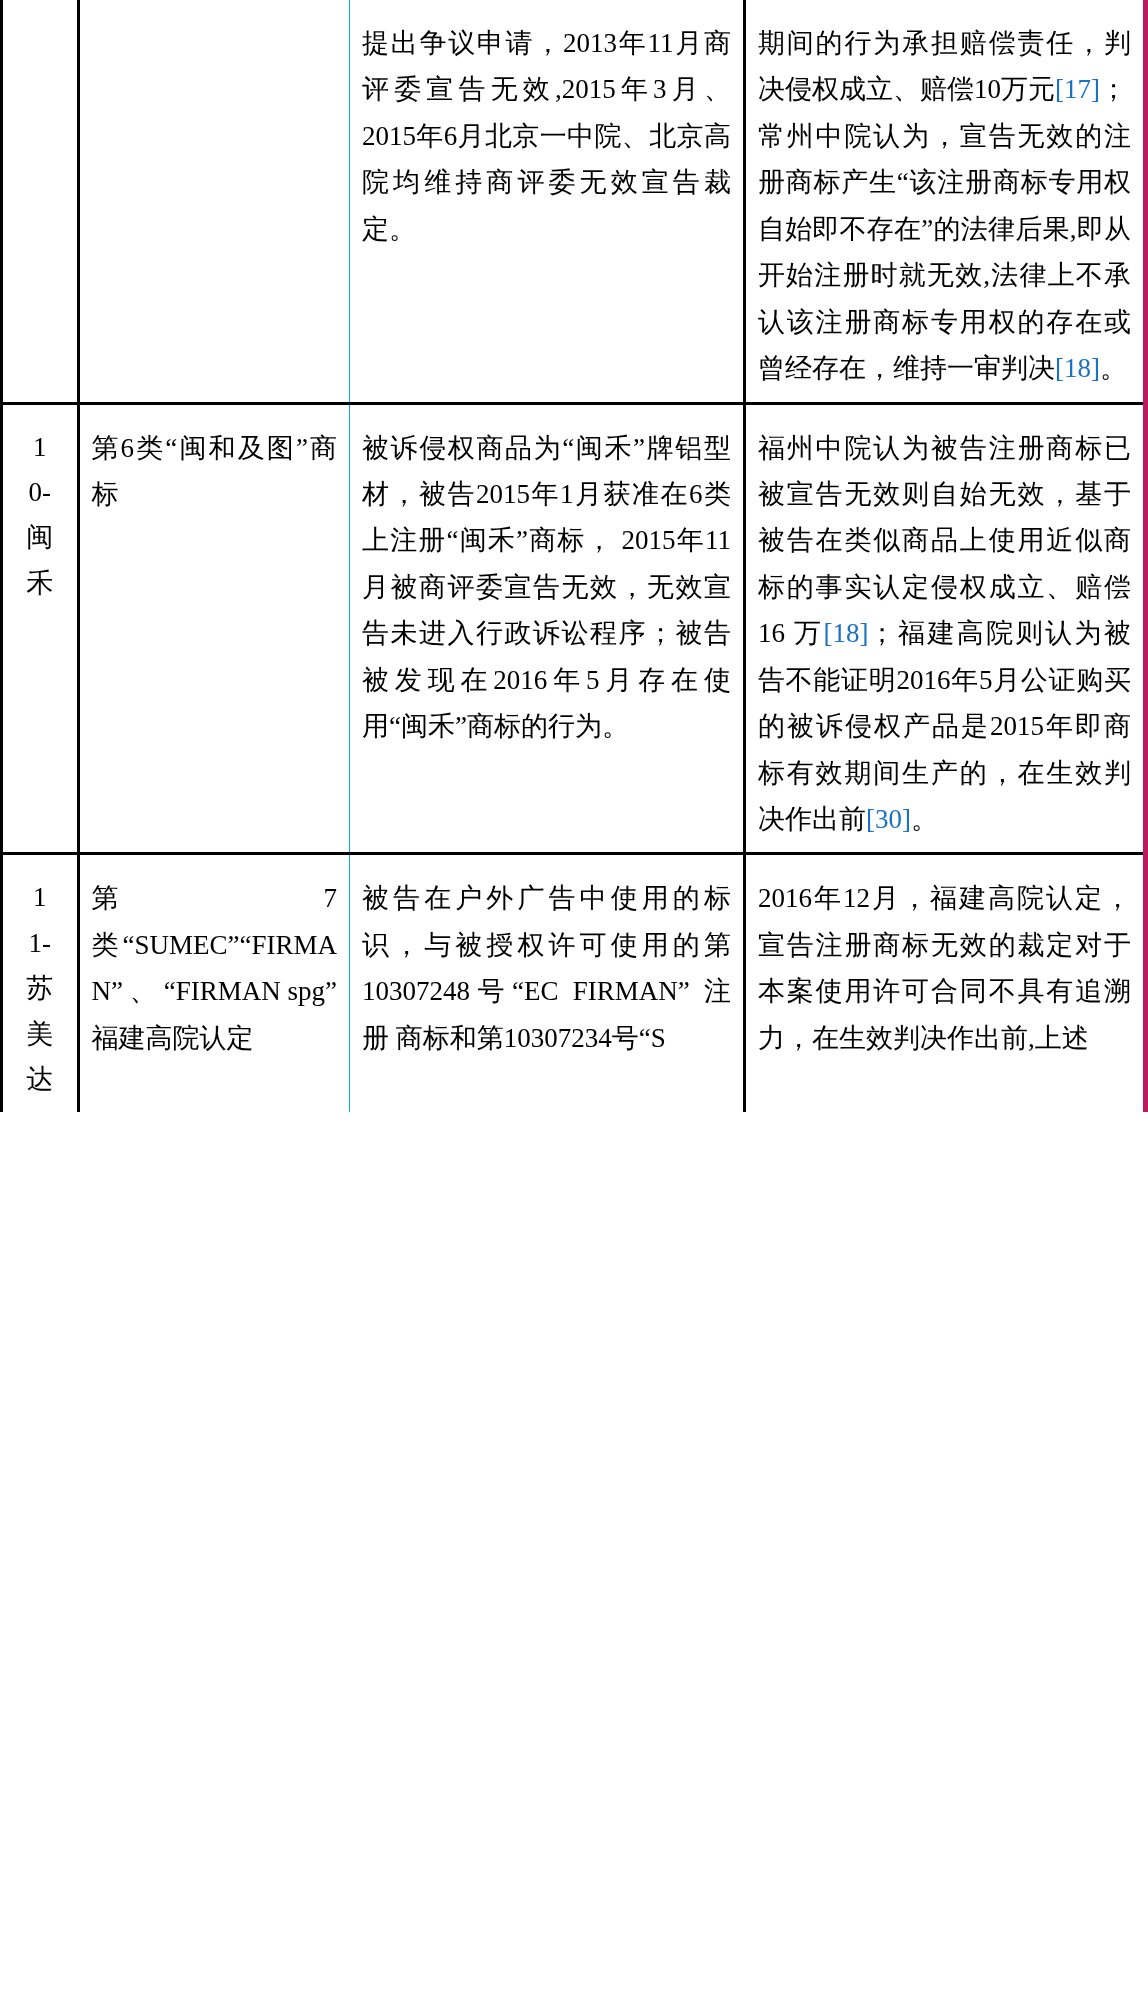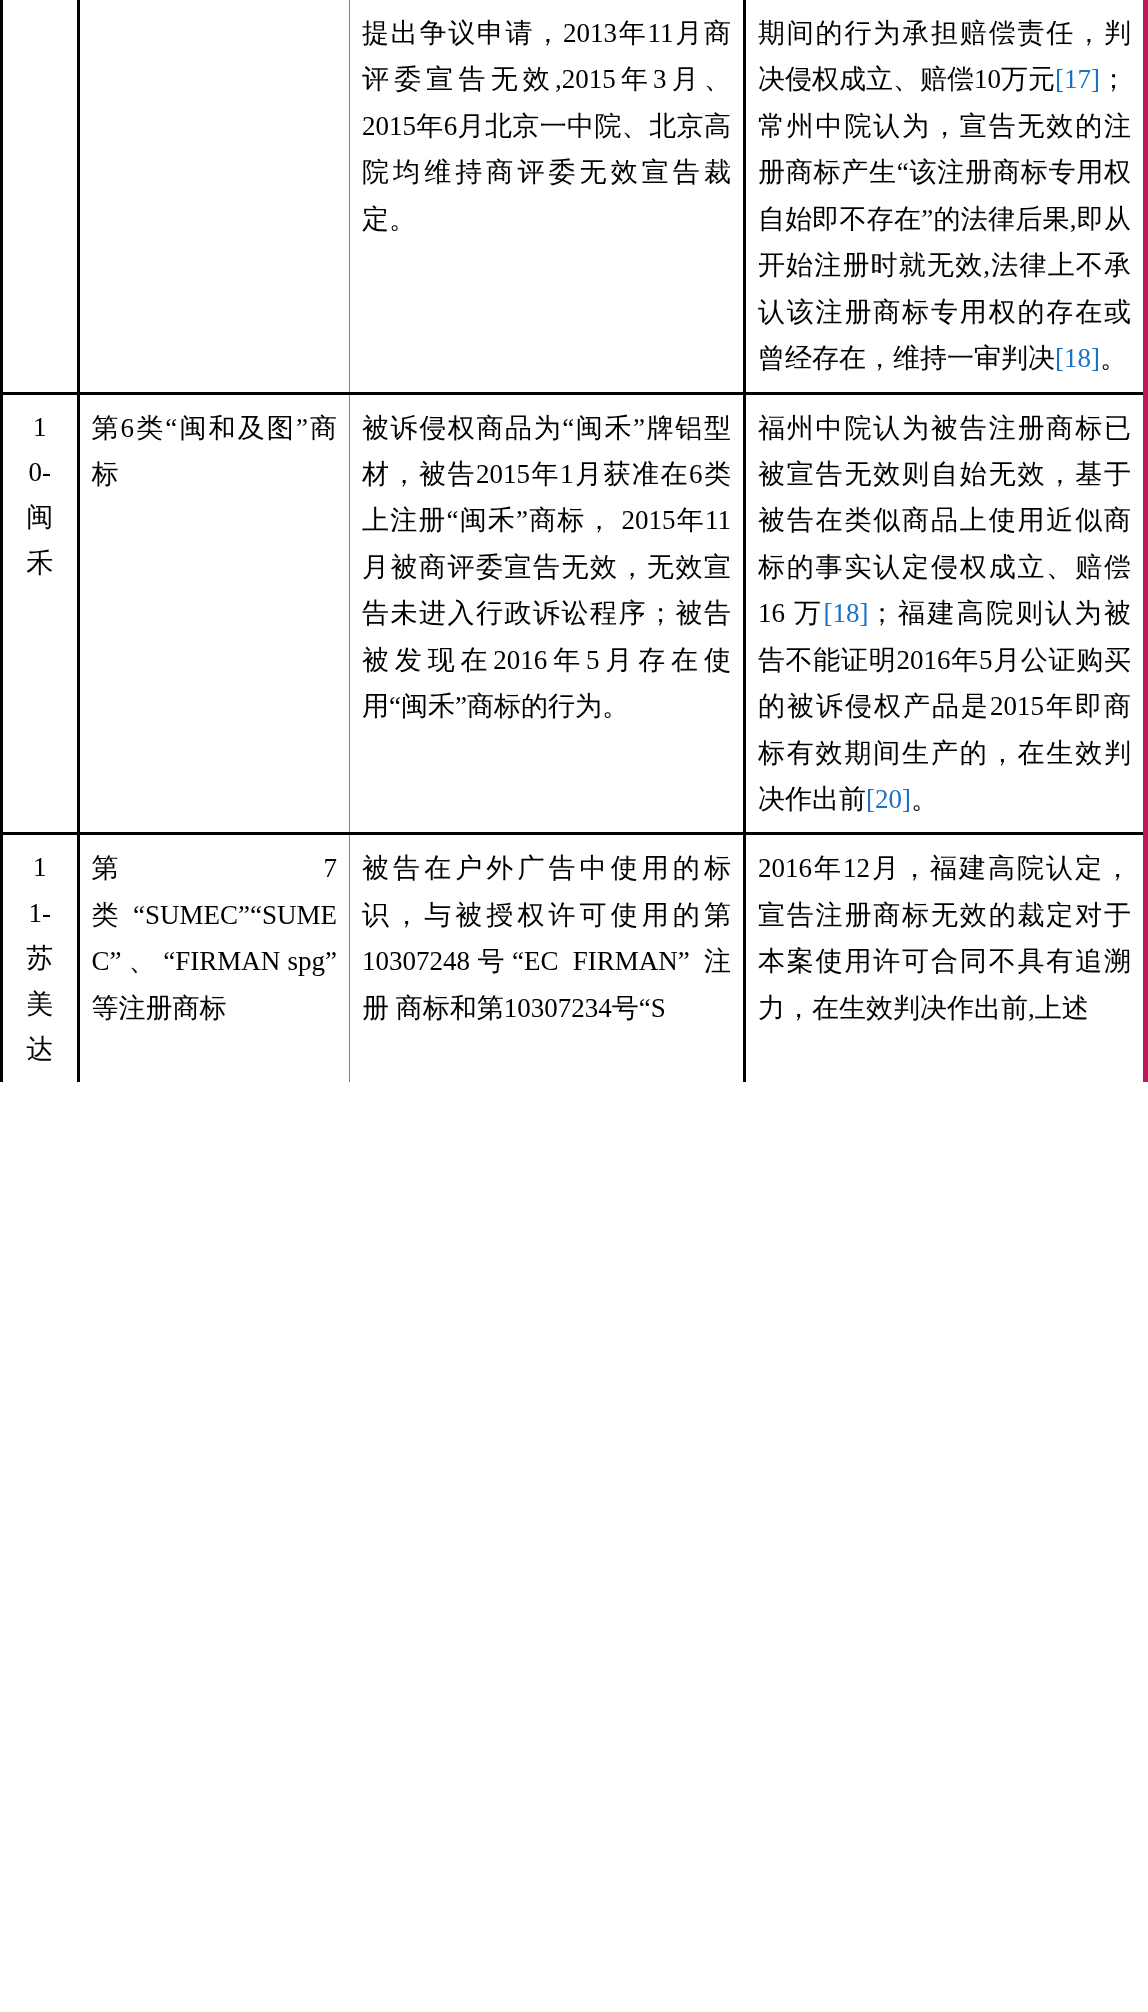--- a/index.html
+++ b/index.html
@@ -18,21 +18,21 @@
     overflow: hidden;
     background: #ffffff;
   }
   table.doc-table {
     border-collapse: collapse;
     table-layout: fixed;
     width: 1148px;
   }
   table.doc-table td {
     vertical-align: top;
-    padding: 10px 12px 10px 12px;
+    padding: 20px 12px 10px 12px;
     font-size: 27px;
     line-height: 1.72;
     color: #000000;
     text-align: justify;
     text-justify: inter-ideograph;
     word-break: break-word;
     margin-top: 20px;
   }
   
   td.c0 { width: 62px;  border-left: 3px solid #000; border-right: 3px solid #000; text-align: center; padding-left: 6px; padding-right: 6px; }
@@ -95,35 +95,35 @@
           <span class="vlabel">禾</span>
         </td>
         <td class="c1">
           <p class="cell-para">第6类“闽和及图”商标</p>
         </td>
         <td class="c2">
           <p class="cell-para">被诉侵权商品为“闽禾”牌铝型材，被告2015年1月获准在6类上注册“闽禾”商标， 2015年11月被商评委宣告无效，无效宣告未进入行政诉讼程序；被告被发现在2016年5月存在使用“闽禾”商标的行为。</p>
         </td>
         <td class="c3">
           <p class="cell-para">
-            <span>福州中院认为被告注册商标已被宣告无效则自始无效，基于被告在类似商品上使用近似商标的事实认定侵权成立、赔偿 16 万</span><span class="ref">[18]</span><span>；福建高院则认为被告不能证明2016年5月公证购买的被诉侵权产品是2015年即商标有效期间生产的，在生效判决作出前</span><span class="ref">[20]</span><span>。</span>
+            <span>福州中院认为被告注册商标已被宣告无效则自始无效，基于被告在类似商品上使用近似商标的事实认定侵权成立、赔偿 16 万</span><span class="ref">[18]</span><span>；福建高院则认为被告不能证明2016年5月公证购买的被诉侵权产品是2015年即商标有效期间生产的，在生效判决作出前</span><span class="ref">[30]</span><span>。</span>
           </p>
         </td>
       </tr>
 
       <tr class="rowline">
         <td class="c0">
           <span class="vlabel">1</span>
           <span class="vlabel">1-</span>
           <span class="vlabel">苏</span>
           <span class="vlabel">美</span>
           <span class="vlabel">达</span>
         </td>
         <td class="c1">
-          <p class="cell-para">第7类“SUMEC”“SUMEC” 、 “FIRMAN spg” 等注册商标</p>
+          <p class="cell-para">第7类“SUMEC”“FIRMAN” 、 “FIRMAN spg” 福建高院认定</p>
         </td>
         <td class="c2">
           <p class="cell-para">被告在户外广告中使用的标识，与被授权许可使用的第10307248号“EC FIRMAN” 注 册 商标和第10307234号“S</p>
         </td>
         <td class="c3">
           <p class="cell-para">2016年12月，福建高院认定，宣告注册商标无效的裁定对于本案使用许可合同不具有追溯力，在生效判决作出前,上述</p>
         </td>
       </tr>
     </tbody>
   </table>

